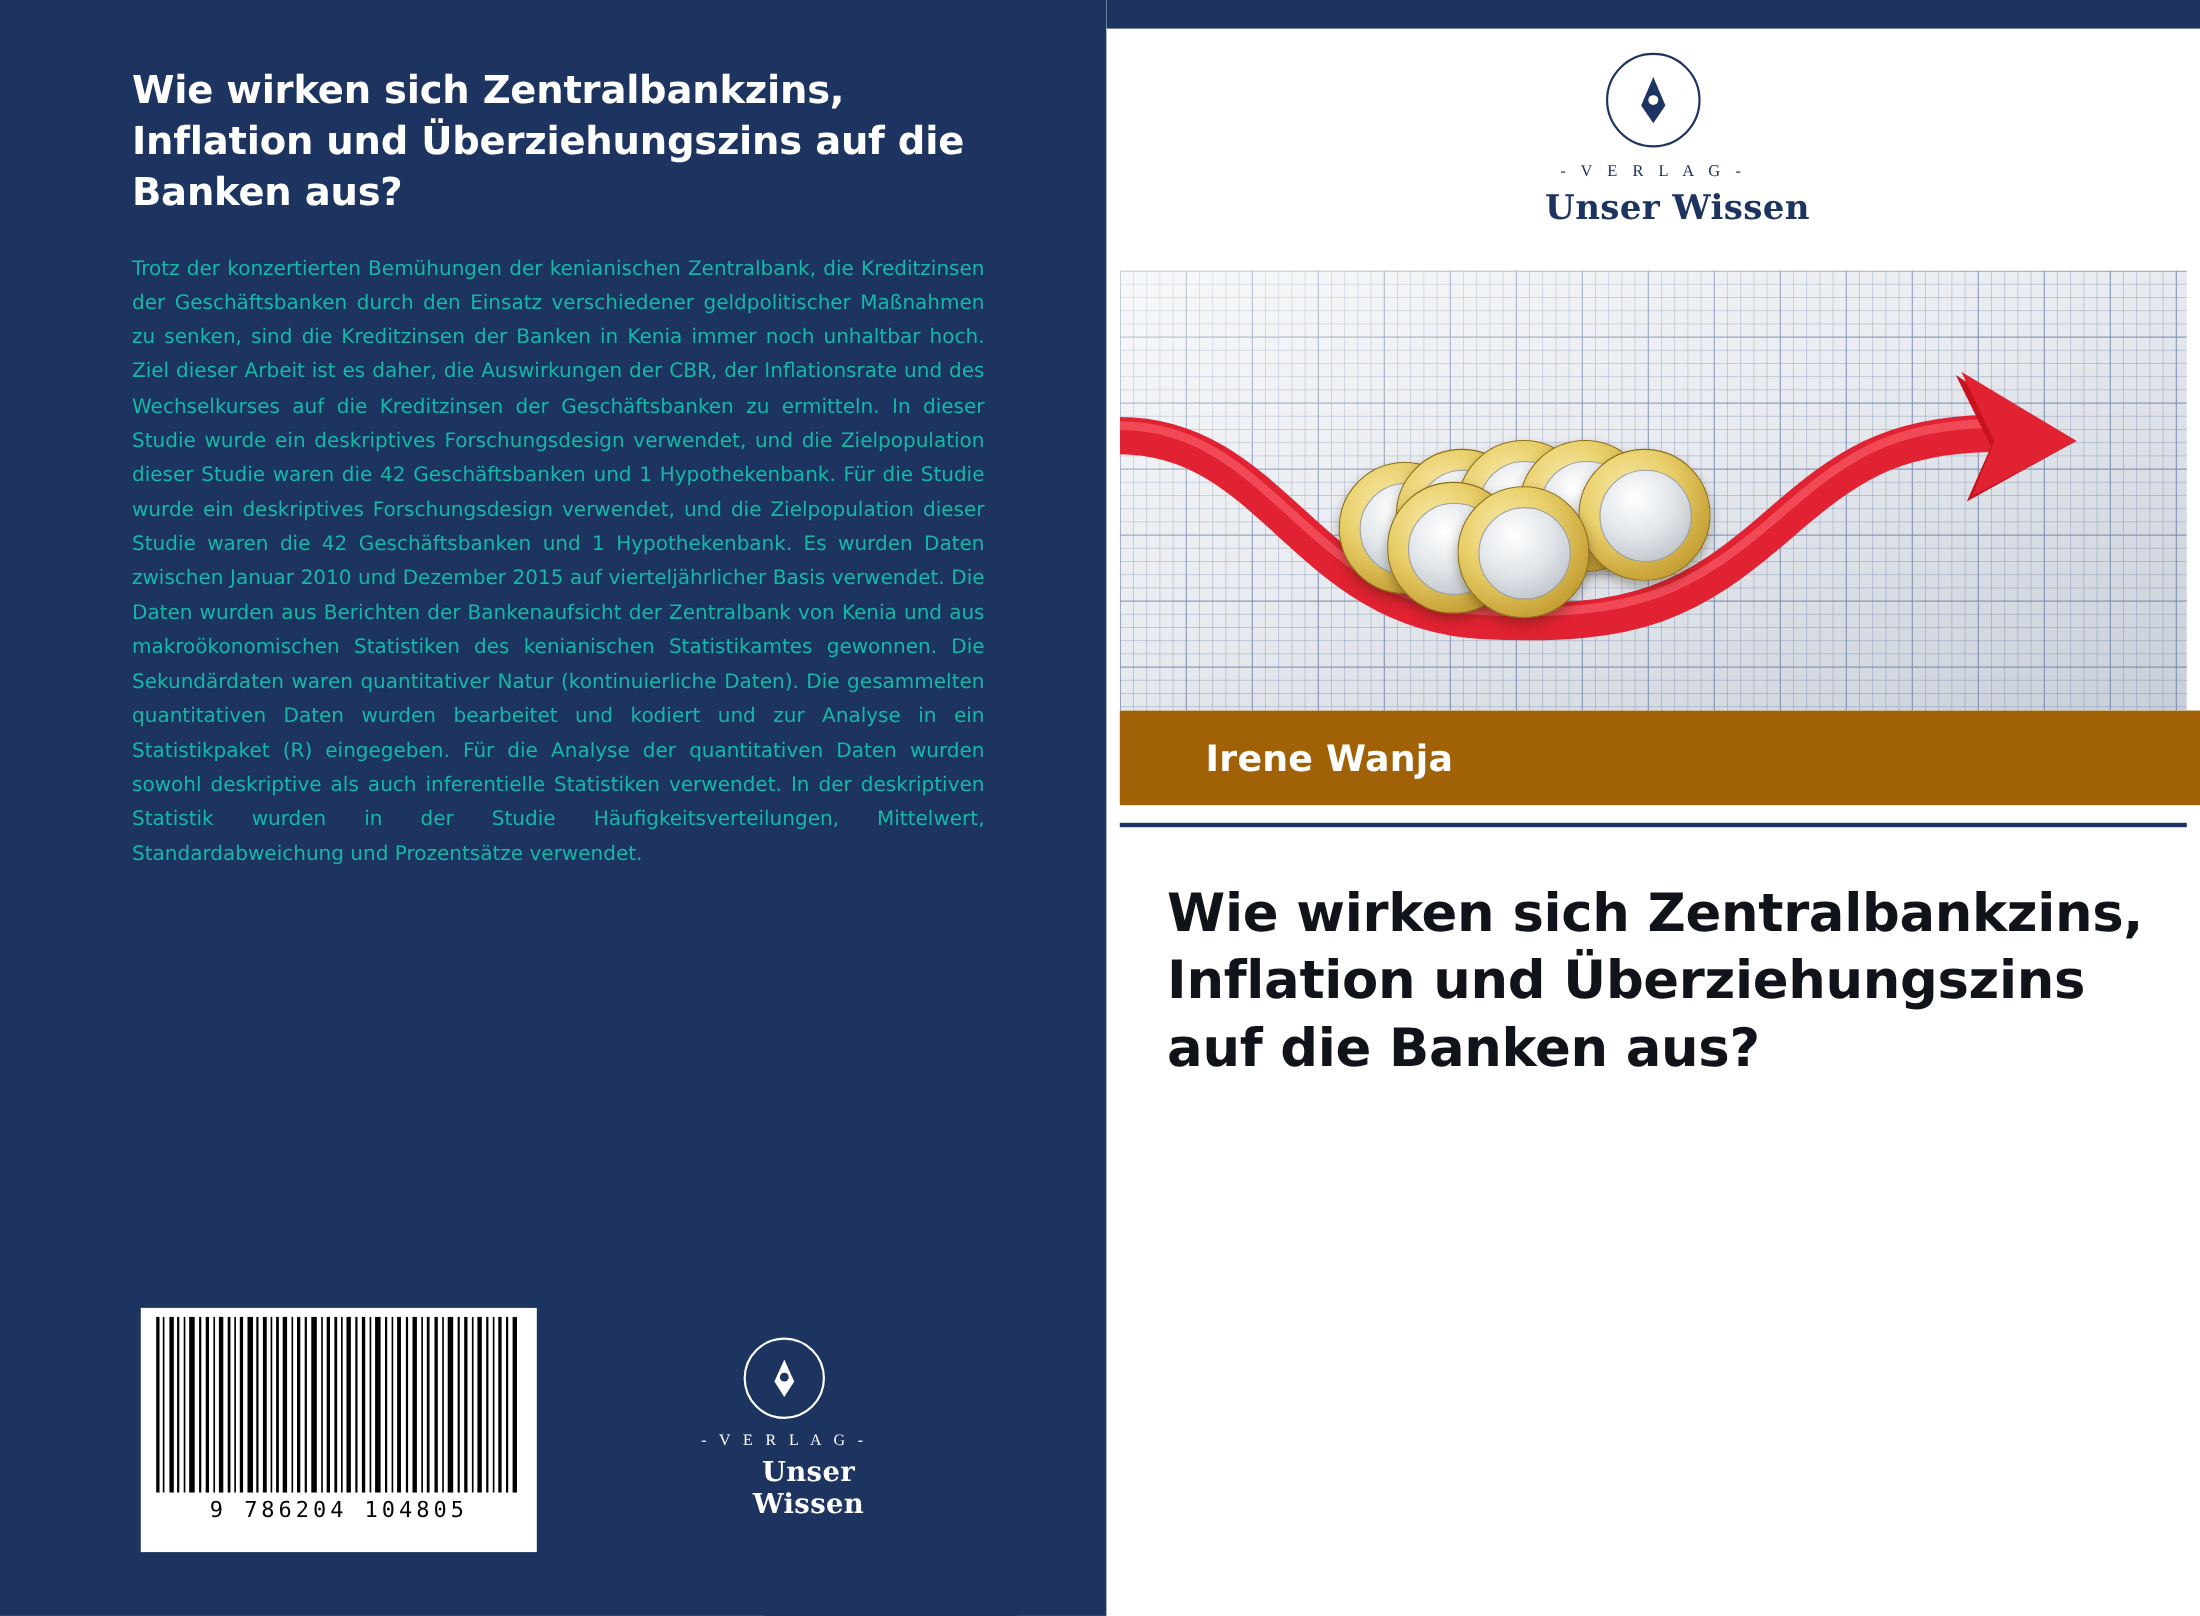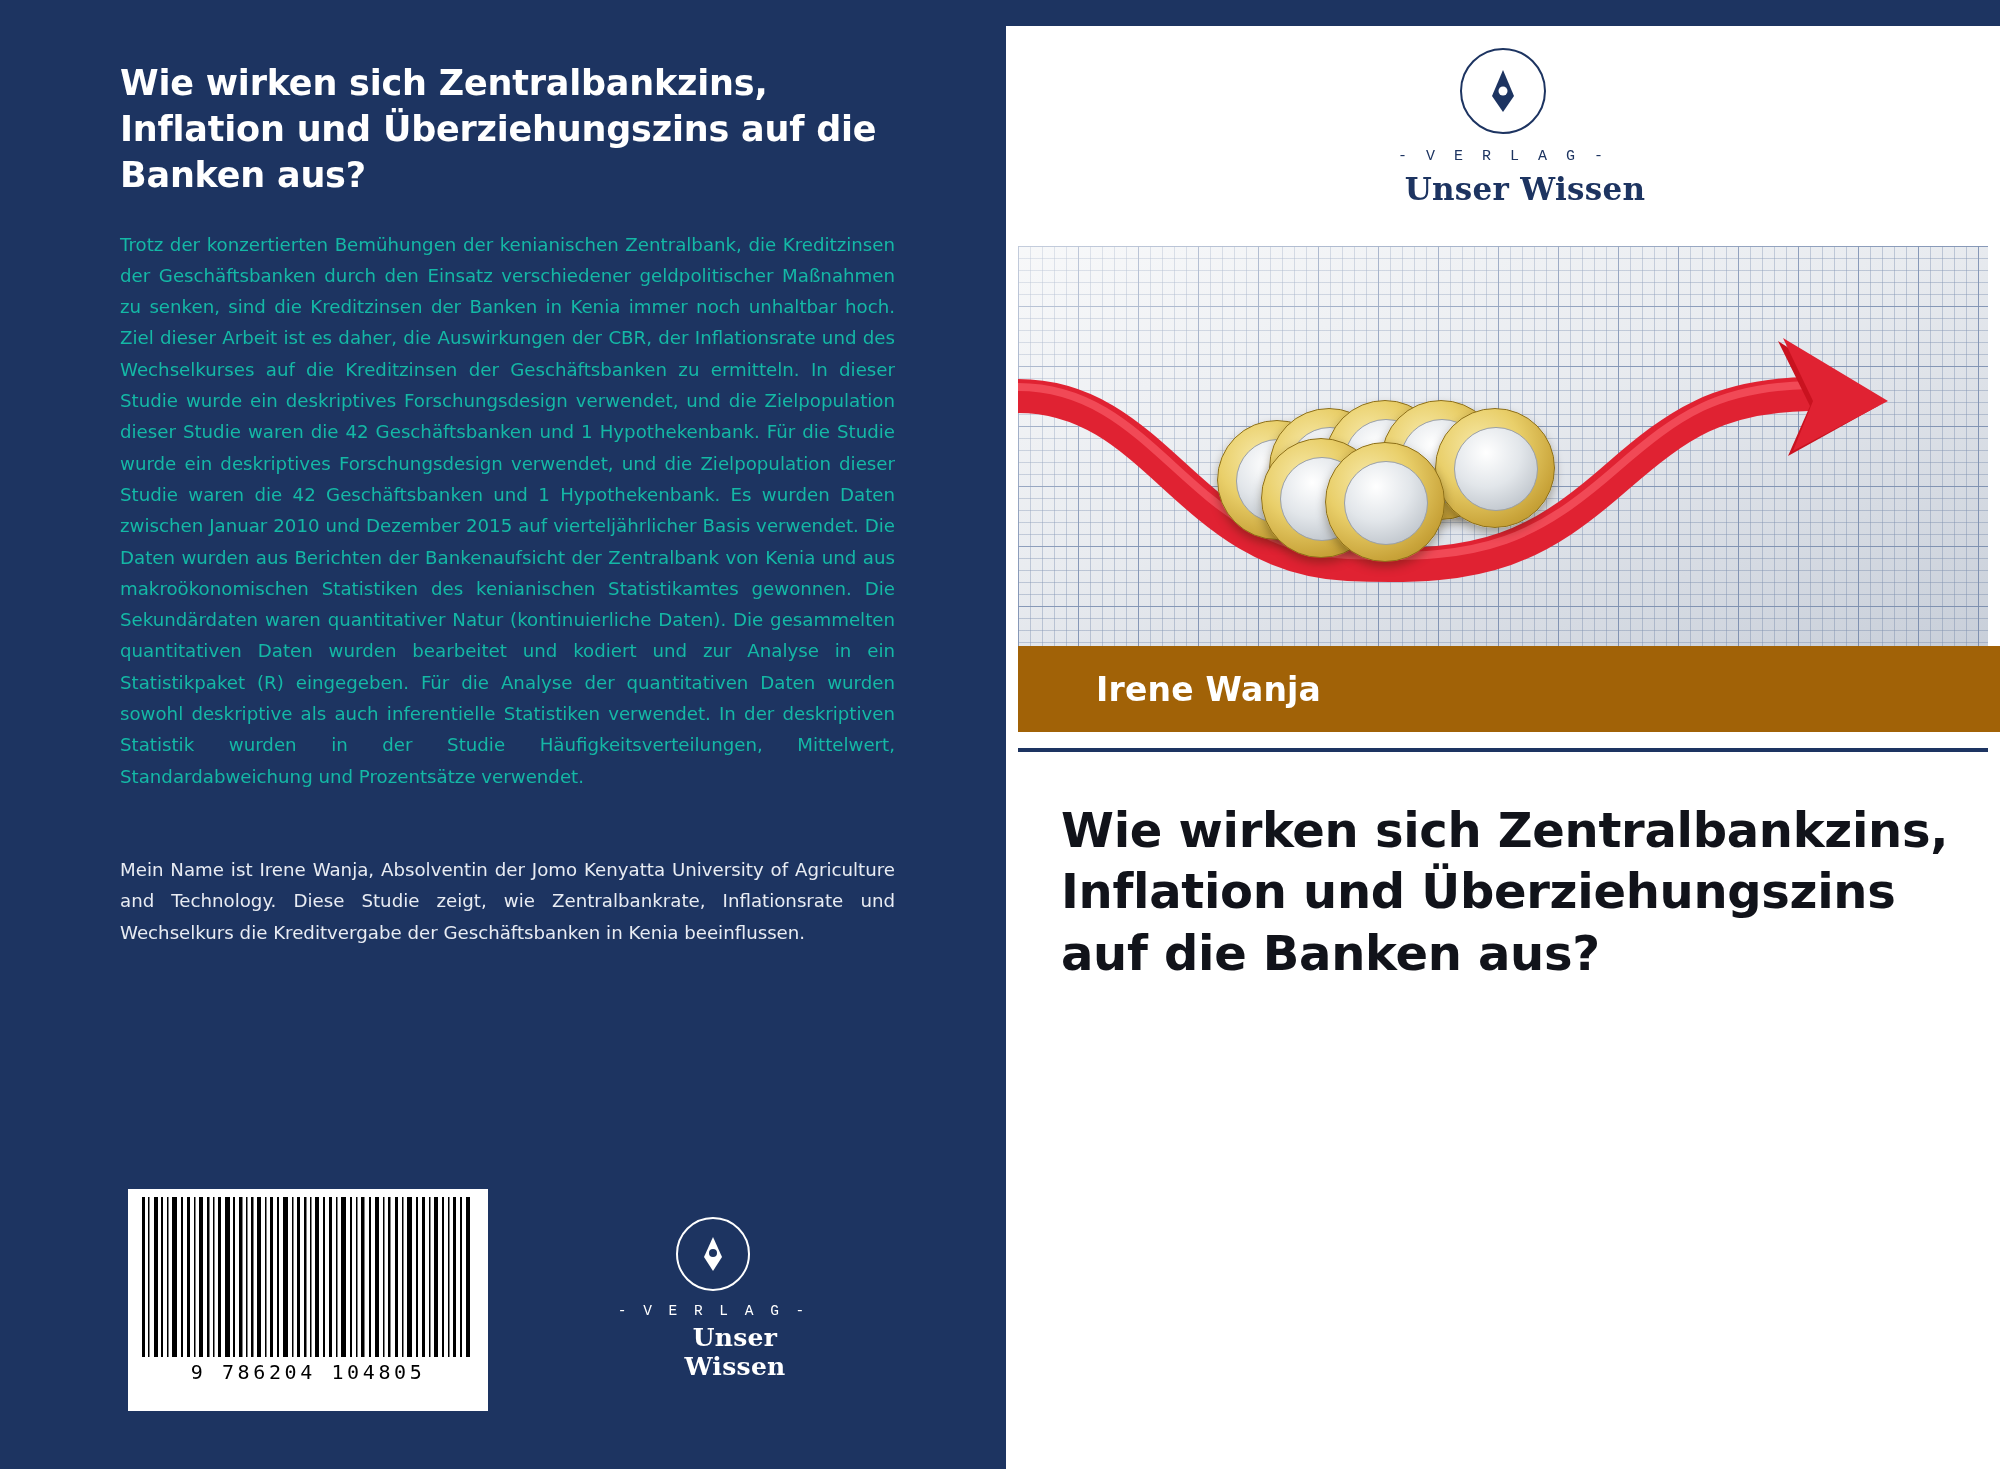--- a/index.html
+++ b/index.html
@@ -101,21 +101,21 @@
     display: block;
   }
   .logo-circle .ring-text {
     position: absolute;
     left: 0; top: 0; width: 100%; height: 100%;
   }
   .logo-verlag {
     font-size: 14.5px;
     letter-spacing: 4px;
     margin-top: 12px;
-    font-family: Liberation Mono, monospace;
+    font-family: Liberation Serif, serif;
   }
   .logo-name {
     font-size: 25px;
     font-family: "DejaVu Serif", serif;
     font-weight: bold;
     margin-top: 4px;
     letter-spacing: 0.3px;
     padding-left: 44px;
   }
 
@@ -266,21 +266,20 @@
 </style>
 </head>
 <body>
 
 <div class="cover">
 
   <div class="back-cover">
     <div class="back-inner">
       <div class="back-title">Wie wirken sich Zentralbankzins, Inflation und Überziehungszins auf die Banken aus?</div>
       <div class="back-abstract">Trotz der konzertierten Bemühungen der kenianischen Zentralbank, die Kreditzinsen der Geschäftsbanken durch den Einsatz verschiedener geldpolitischer Maßnahmen zu senken, sind die Kreditzinsen der Banken in Kenia immer noch unhaltbar hoch. Ziel dieser Arbeit ist es daher, die Auswirkungen der CBR, der Inflationsrate und des Wechselkurses auf die Kreditzinsen der Geschäftsbanken zu ermitteln. In dieser Studie wurde ein deskriptives Forschungsdesign verwendet, und die Zielpopulation dieser Studie waren die 42 Geschäftsbanken und 1 Hypothekenbank. Für die Studie wurde ein deskriptives Forschungsdesign verwendet, und die Zielpopulation dieser Studie waren die 42 Geschäftsbanken und 1 Hypothekenbank. Es wurden Daten zwischen Januar 2010 und Dezember 2015 auf vierteljährlicher Basis verwendet. Die Daten wurden aus Berichten der Bankenaufsicht der Zentralbank von Kenia und aus makroökonomischen Statistiken des kenianischen Statistikamtes gewonnen. Die Sekundärdaten waren quantitativer Natur (kontinuierliche Daten). Die gesammelten quantitativen Daten wurden bearbeitet und kodiert und zur Analyse in ein Statistikpaket (R) eingegeben. Für die Analyse der quantitativen Daten wurden sowohl deskriptive als auch inferentielle Statistiken verwendet. In der deskriptiven Statistik wurden in der Studie Häufigkeitsverteilungen, Mittelwert, Standardabweichung und Prozentsätze verwendet.</div>
-      <div class="back-bio">Mein Name ist Irene Wanja, Absolventin der Jomo Kenyatta University of Agriculture and Technology. Diese Studie zeigt, wie Zentralbankrate, Inflationsrate und Wechselkurs die Kreditvergabe der Geschäftsbanken in Kenia beeinflussen.</div>
     </div>
 
     <div class="barcode-box">
       <svg class="barcode-bars" viewBox="0 0 340 160" preserveAspectRatio="none">
         <g fill="#000000">
           <rect x="4" y="0" width="3" height="160"></rect>
           <rect x="10" y="0" width="1.5" height="160"></rect>
           <rect x="16" y="0" width="4" height="160"></rect>
           <rect x="23" y="0" width="2" height="160"></rect>
           <rect x="29" y="0" width="1.5" height="160"></rect>

